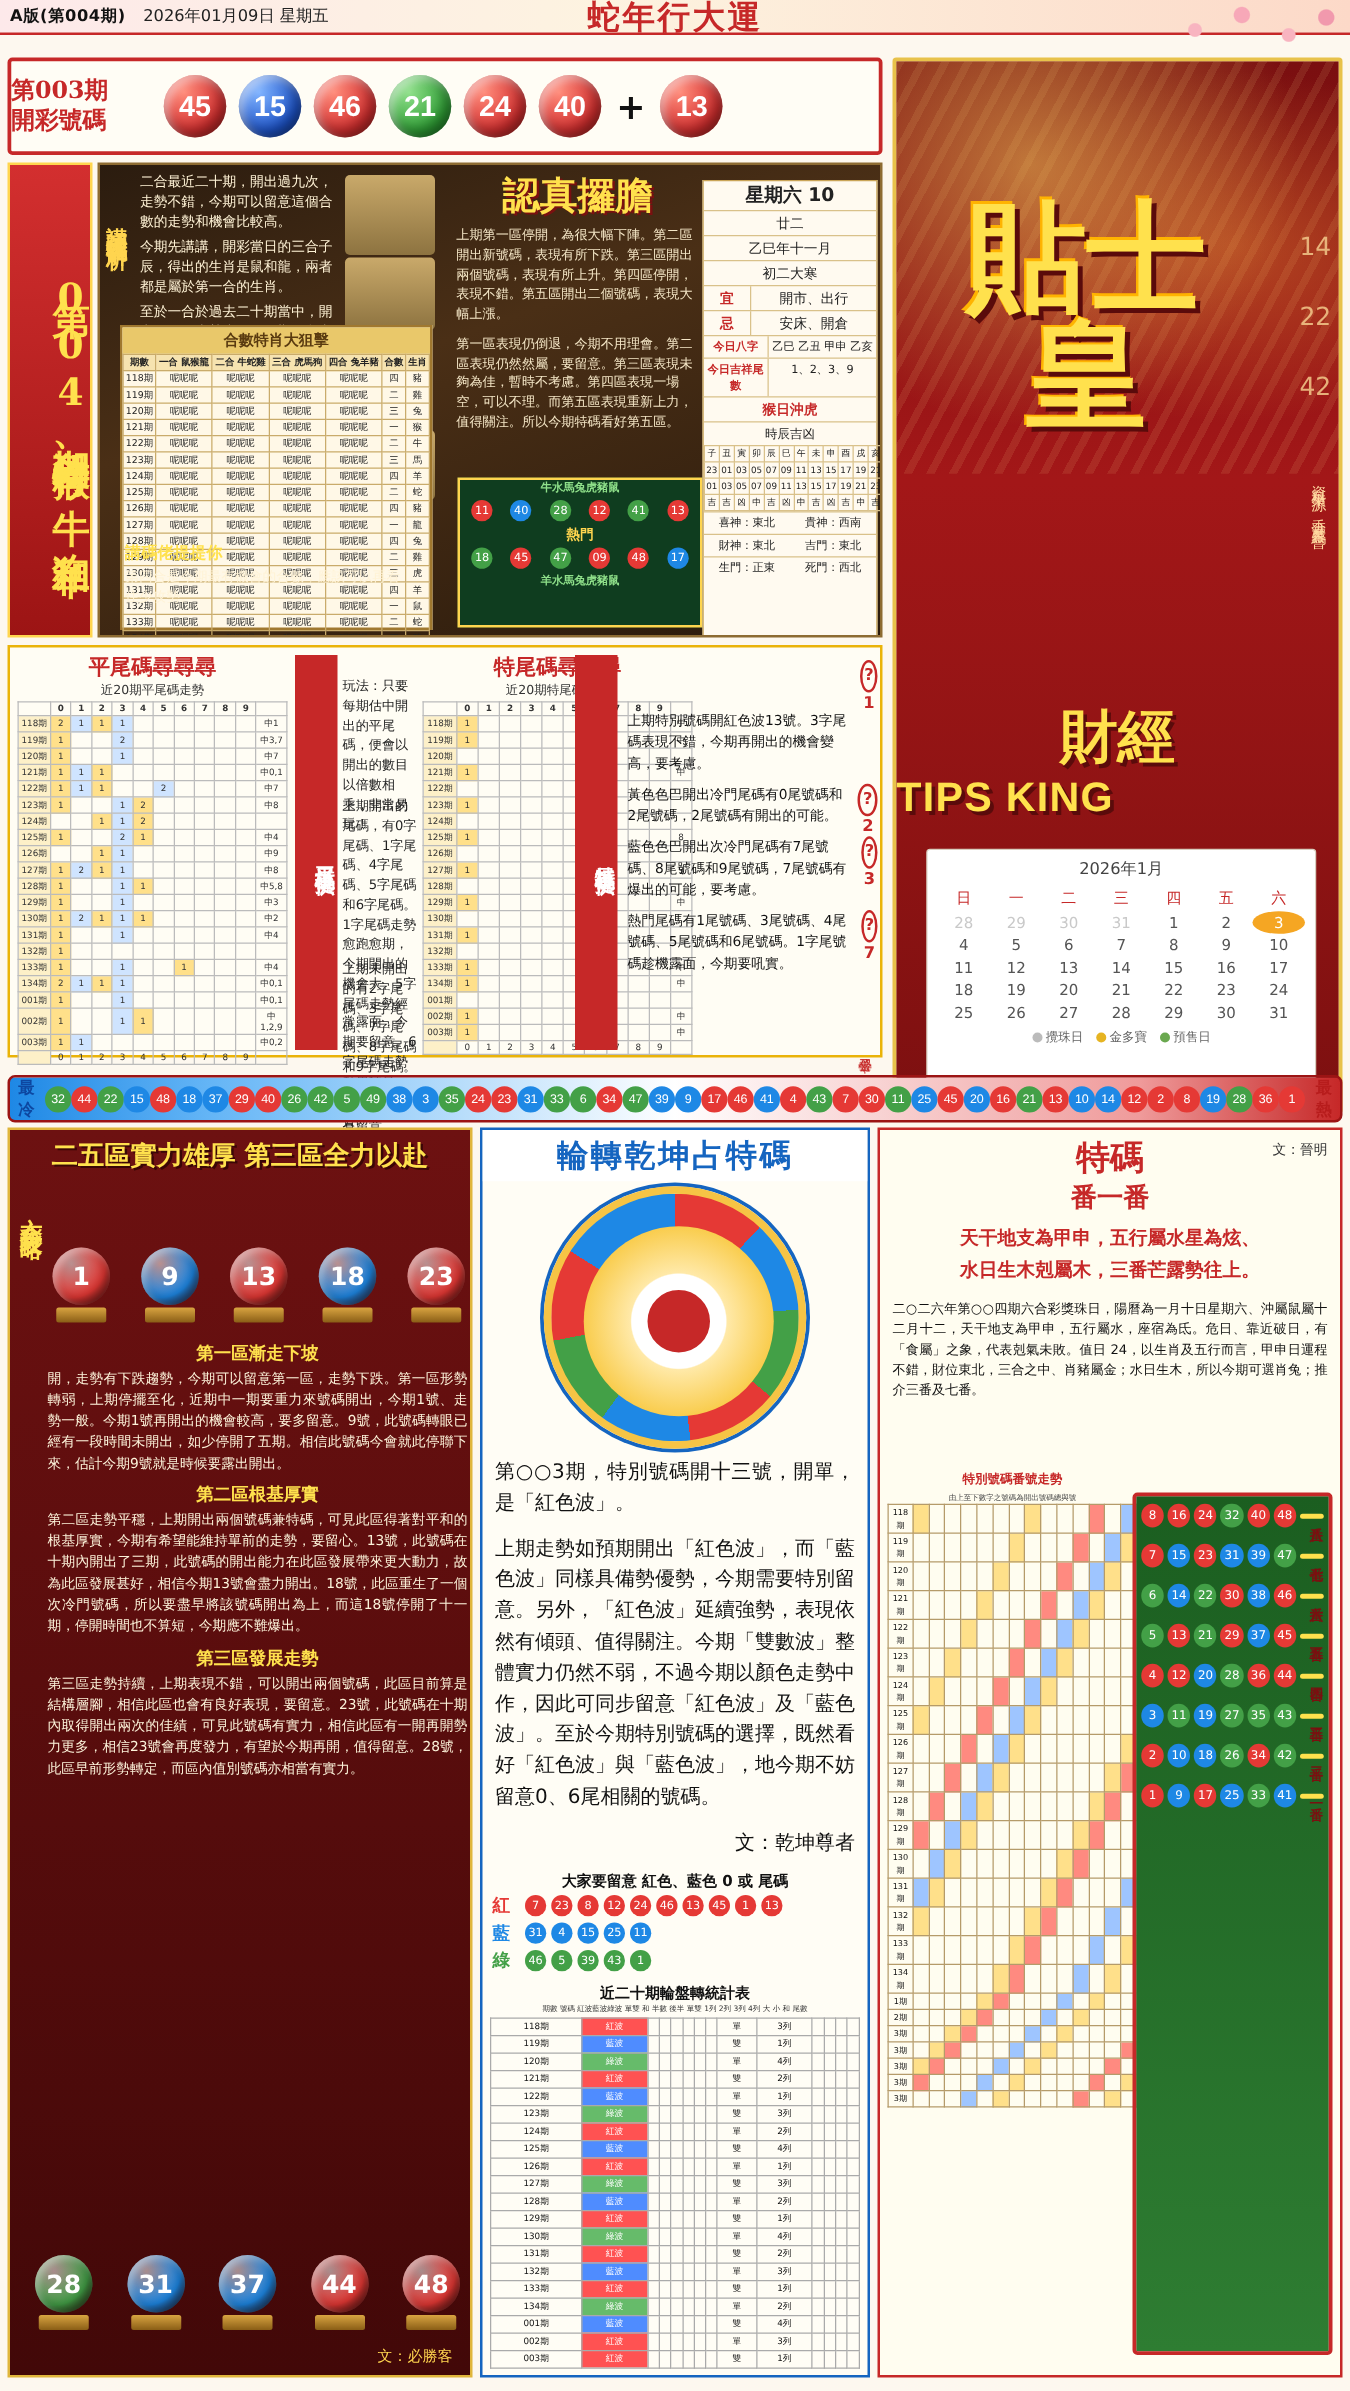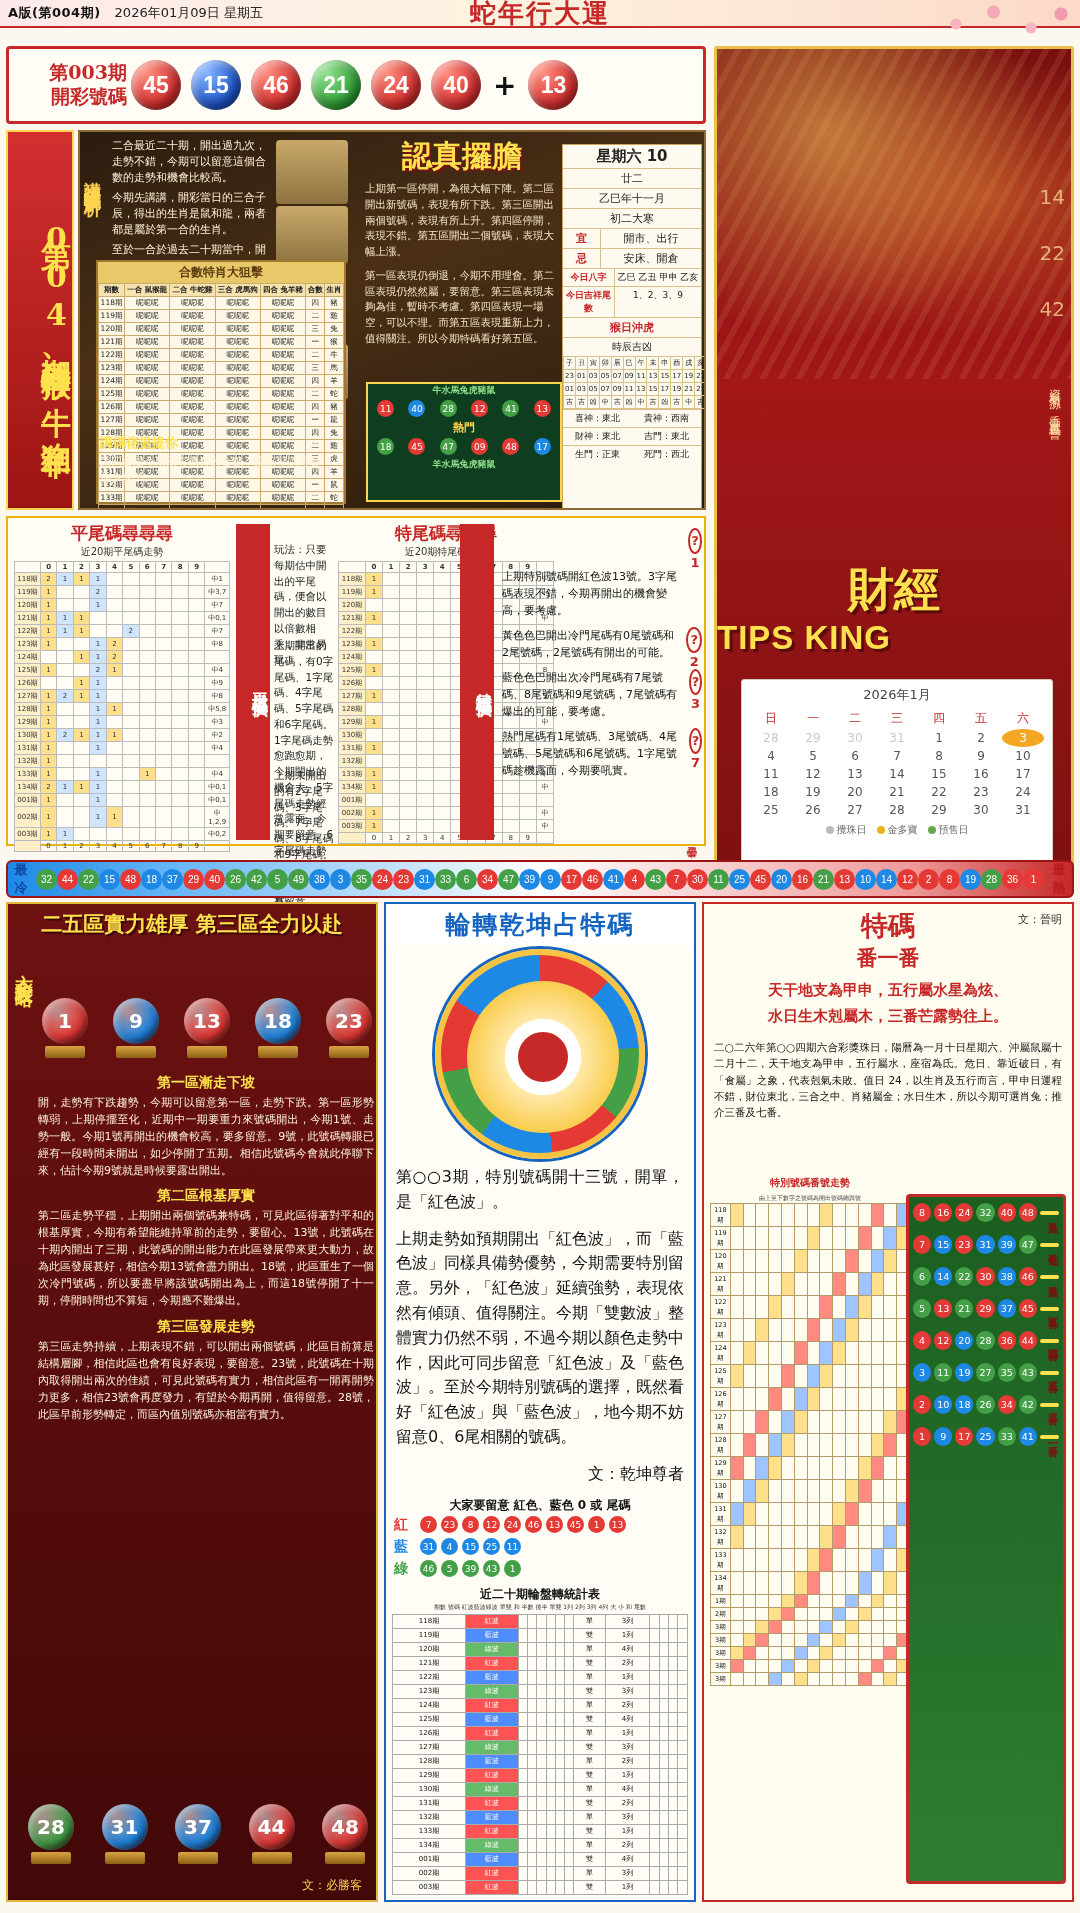--- a/index.html
+++ b/index.html
@@ -35,21 +35,21 @@
                radial-gradient(circle at 90% 35%, #f199ad 6px, transparent 7px);
   }
 
   
   .resultbar {
     position:absolute; left:6px; top:46px; width:700px; height:78px;
     border:3px solid #c62828; background:#fffdf5; border-radius:4px;
     display:flex; align-items:center;
   }
   .resultbar .label {
-    width:118px; text-align:right; color:#c62828; font-weight:bold;
+    width:118px; text-align:left; color:#c62828; font-weight:bold;
     font-size:19px; line-height:1.25; font-family:"DejaVu Serif",serif;
   }
   .balls { display:flex; align-items:center; gap:10px; margin-left:4px; }
   .ball {
     width:50px; height:50px; border-radius:50%;
     display:flex; align-items:center; justify-content:center;
     font-size:23px; font-weight:bold; color:#fff;
     box-shadow:inset -5px -6px 10px rgba(0,0,0,.35), inset 4px 4px 7px rgba(255,255,255,.5);
     font-family:"Liberation Sans", sans-serif;
   }
@@ -308,20 +308,21 @@
         <div class="ball green">21</div>
         <div class="ball red">24</div>
         <div class="ball red">40</div>
         <span class="plus">+</span>
         <div class="ball red">13</div>
       </div>
   </div>
 
   <div class="tipsking">
     <div class="dragon"></div>
+    <div class="bigtitle">貼士皇</div>
     <div class="side-nums" id="tk-sidenums">
         <div>14</div>
         <div>22</div>
         <div>42</div>
       </div>
     <div class="vert-note">資料來源：香港賽馬會</div>
     <div class="sub1">財經</div>
     <div class="sub2">TIPS KING</div>
     <div class="calendar">
       <div class="cal-title">2026年1月</div>

